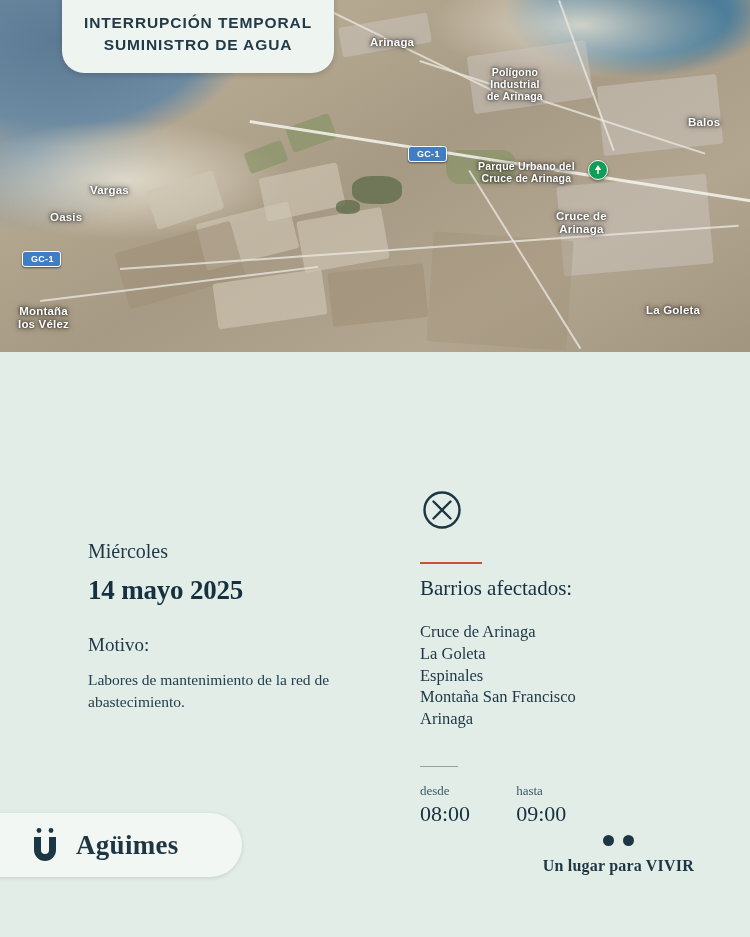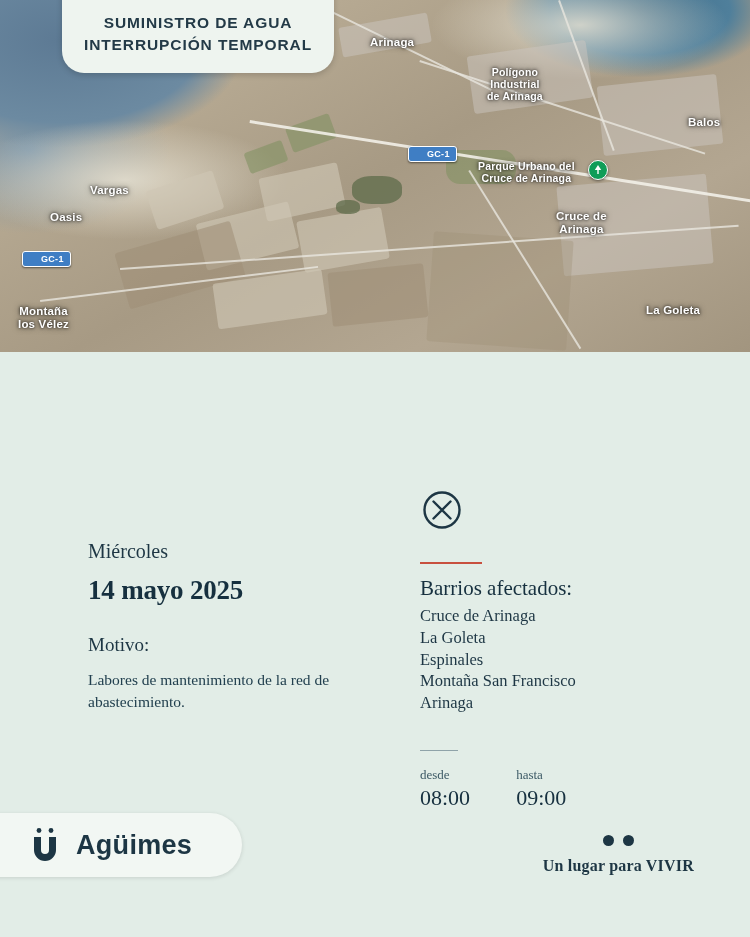--- a/index.html
+++ b/index.html
@@ -63,21 +63,21 @@
     line-height: 1.15;
     letter-spacing: .2px;
   }
   .map-label.small { font-size: 10.5px; }
   .gc-badge {
     position: absolute;
     background: #3f7ec4;
     color: #fff;
     font-size: 9px;
     font-weight: bold;
-    padding: 2px 6px 2px 18px;
+    padding: 2px 6px 2px 8px;
     border-radius: 3px;
     border: 1px solid #ffffff;
     letter-spacing: .3px;
     box-shadow: 0 1px 2px rgba(0,0,0,.5);
   }
   .park-pin {
     position: absolute;
     width: 20px; height: 20px;
     border-radius: 50%;
     background: #0f9d58;
@@ -182,21 +182,21 @@
   .x-icon { margin-bottom: 26px; }
   .redline {
     width: 62px; height: 2px;
     background: #c8503f;
     margin-bottom: 12px;
   }
   .barrios-title {
     font-family: "Liberation Serif", serif;
     font-size: 21px;
     color: #16303f;
-    margin-bottom: 4px;
+    margin-bottom: 20px;
   }
   .barrios-list {
     list-style: none;
     font-family: "Liberation Serif", serif;
     font-size: 16.5px;
     color: #1d3644;
     line-height: 1.32;
   }
   .time-sep {
     width: 38px; height: 1.5px;
@@ -231,21 +231,21 @@
     padding-left: 70px;
     box-shadow: 0 1px 4px rgba(0,0,0,.12);
   }
   .logo-u {
     width: 30px; height: 38px;
     position: relative;
     margin-right: 16px;
     flex: 0 0 30px;
   }
   .brand-name {
-    font-family: Liberation Sans, sans-serif;
+    font-family: Liberation Serif, serif;
     font-size: 27px;
     font-weight: bold;
     color: #1d3644;
     letter-spacing: .3px;
   }
   .footer-right {
     position: absolute;
     right: 56px; bottom: 62px;
   }
   .dots {
@@ -325,22 +325,22 @@
 
     <div class="park-pin" style="left:588px; top:160px;">
       <svg width="12" height="12" viewBox="0 0 12 12" aria-hidden="true">
         <path d="M6 1 L9.2 6 H2.8 Z" fill="#ffffff"></path>
         <rect x="5.3" y="6" width="1.4" height="4" fill="#ffffff"></rect>
       </svg>
     </div>
   </div>
 
   <div class="ribbon">
+    <div class="ribbon-line">INTERRUPCIÓN TEMPORAL</div>
     <div class="ribbon-line">SUMINISTRO DE AGUA</div>
-    <div class="ribbon-line">INTERRUPCIÓN TEMPORAL</div>
   </div>
 
   <div class="body-panel">
 
 
     <div class="col-left">
       <div class="weekday">Miércoles</div>
       <div class="date-big">14 mayo 2025</div>
       <div class="motivo-label">Motivo:</div>
       <div class="motivo-text">Labores de mantenimiento de la red de abastecimiento.</div>

